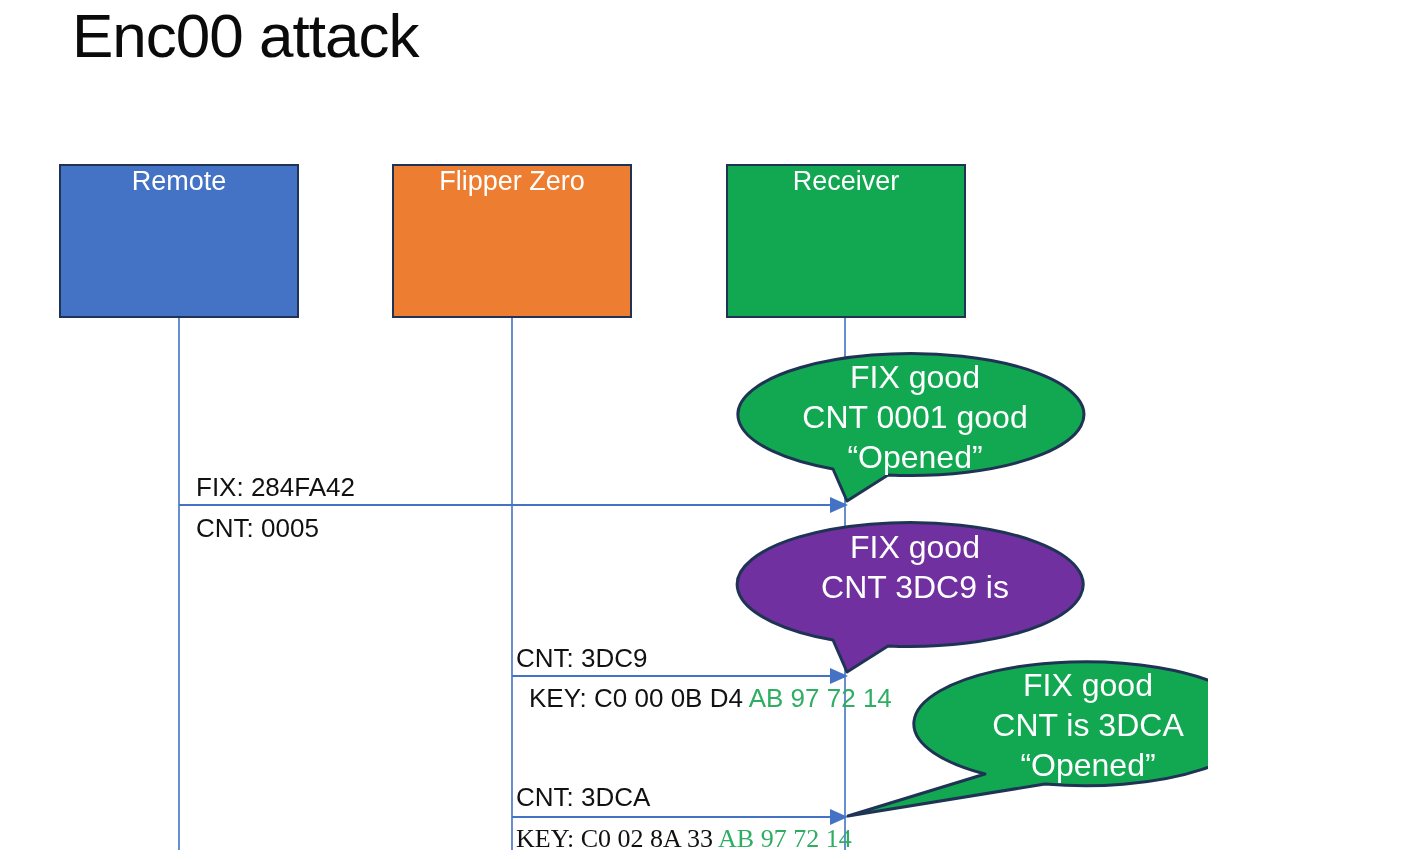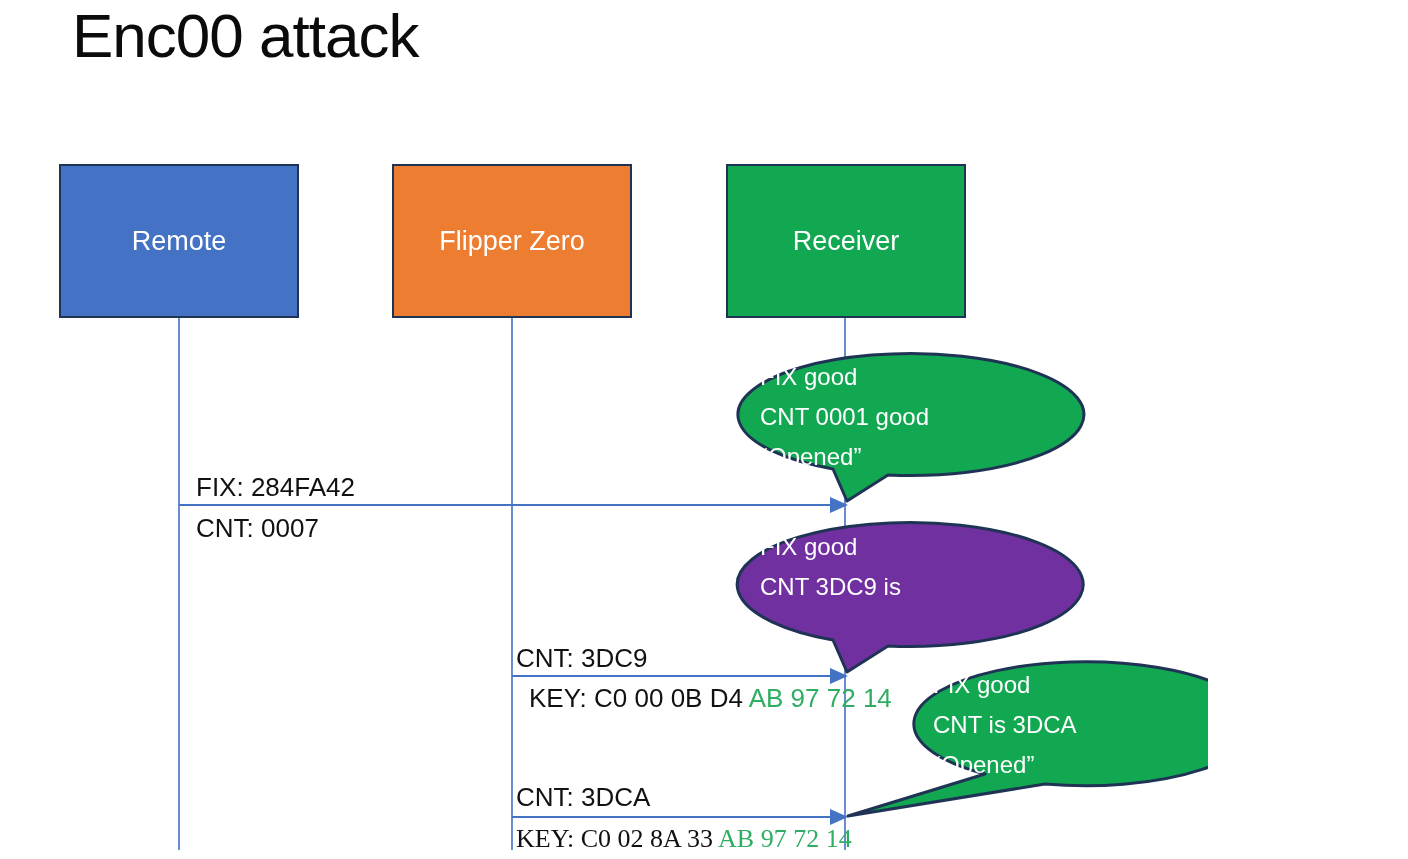--- a/index.html
+++ b/index.html
@@ -6,34 +6,34 @@
   #canvas{
     position:relative;width:1208px;height:859px;background:#ffffff;overflow:hidden;
     font-family:"Liberation Sans",sans-serif;
   }
   .title{
     position:absolute;left:72px;top:0px;font-size:62px;font-weight:400;
     color:#0b0b0b;letter-spacing:-1px;
   }
   .actor{
     position:absolute;top:164px;width:240px;height:154px;
-    border:2.5px solid #1f3455;display:flex;align-items:center;justify-content:center;
+    border:2.5px solid #1f3455;display:flex;align-items:flex-start;justify-content:center;
     color:#ffffff;font-size:27px;box-sizing:border-box;
   }
   .actor.remote{left:59px;background:#4472c4;}
   .actor.flipper{left:392px;background:#ed7d31;}
   .actor.receiver{left:726px;background:#12a852;}
   svg.overlay{position:absolute;left:0;top:0;z-index:1;}
   .msgtext{position:absolute;z-index:2;font-size:26px;color:#111111;white-space:nowrap;line-height:1;}
   .msgtext .red{color:#f01e18;}
   .msgtext .green{color:#2fad63;}
   .msgtext .green-bold{color:#1b9b4e;font-weight:bold;}
   .callout-text{
-    position:absolute;z-index:3;width:310px;text-align:left;color:#ffffff;
-    font-size:24px;line-height:40px;
+    position:absolute;z-index:3;width:310px;text-align:center;color:#ffffff;
+    font-size:32px;line-height:40px;
   }
 </style>
 </head>
 <body>
 
 <div id="canvas">
 
   <div class="title">Enc00 attack</div>
 
   <div class="actor remote">
@@ -67,21 +67,21 @@
 
     <path d="M 833,469 A 173,61 0 1 1 888,475 L 847,501 Z" stroke="#1f3455" stroke-width="3" stroke-linejoin="round" fill="#12A852"></path>
     <path d="M 833,640 A 173,62 0 1 1 888,646 L 847,672 Z" stroke="#1f3455" stroke-width="3" stroke-linejoin="round" fill="#7030A0"></path>
     <path d="M 985,774 A 172,62 0 1 1 1045,784 L 848,816 Z" stroke="#1f3455" stroke-width="3" stroke-linejoin="round" fill="#12A852"></path>
   </svg>
 
   <div class="msgtext" style="left:196px;top:474px;">
     <span>FIX: 284FA42</span>
   </div>
   <div class="msgtext" style="left:196px;top:515px;">
-    <span>CNT: 0007</span>
+    <span>CNT: 0005</span>
   </div>
 
   <div class="msgtext" style="left:516px;top:645px;">
     <span>CNT: 3DC9</span>
   </div>
   <div class="msgtext" style="left:516px;top:685px;margin-left:13px;">
     <span>KEY: C0 00 0B D4 </span><span class="green">AB 97 72 14</span>
   </div>
 
   <div class="msgtext" style="left:516px;top:784px;">

